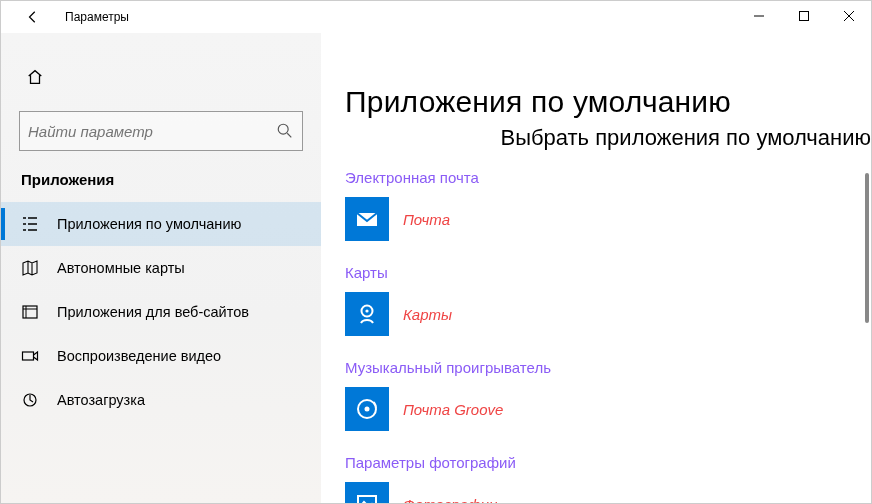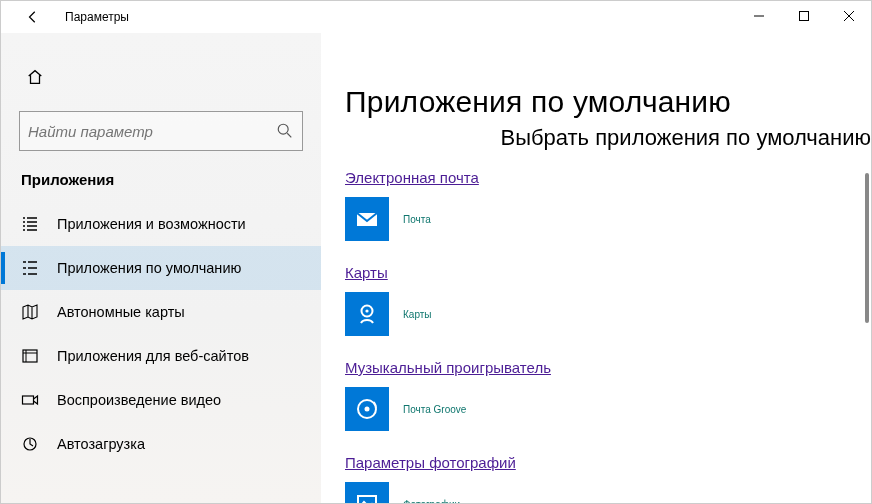--- a/index.html
+++ b/index.html
@@ -29,25 +29,25 @@
   .nav-item { display:flex; align-items:center; height:44px; padding-left:20px; cursor:pointer; position:relative; font-size:14.5px; color:#000; }
   .nav-item.active { background: rgba(0,120,215,0.12); }
   .nav-item.active::before { content:""; position:absolute; left:0; top:6px; bottom:6px; width:4px; background:#0078d7; }
   .nav-item .nicon { width:18px; height:18px; margin-right:18px; display:flex; align-items:center; justify-content:center; }
 
   
   .main { flex:1; padding: 52px 0 0 24px; position:relative; overflow:hidden; }
   .main h1 { font-size: 30px; font-weight: 400; color:#000; margin-bottom: 6px; letter-spacing:.2px;}
   .main h2 { font-size: 22px; font-weight: 400; color:#000; margin-bottom: 18px; text-align: right; }
   .group { margin-bottom: 22px; }
-  .group .cat { font-size: 15px; color:#4c1d95; margin-bottom: 10px; text-decoration: underline; }
+  .group .cat { font-size: 15px; color:#8b5cf6; margin-bottom: 10px; }
   .app-btn { display:flex; align-items:center; height: 46px; cursor:pointer; width: 300px; }
   .app-btn .tile { width:44px; height:44px; background:#0078d7; margin-right: 14px; display:flex; align-items:center; justify-content:center; }
   .app-btn .tile svg { width:26px; height:26px; }
-  .app-btn .lbl { font-size:10px; color:#0f766e; }
+  .app-btn .lbl { font-size:15px; color:#ef4444;font-style:italic; }
 
   
   .scroll-track { position:absolute; right:2px; top:140px; width:4px; height:150px; background:#888; border-radius:2px; }
 
 </style>
 </head>
 <body>
 
 <div class="titlebar">
   <div class="back">
@@ -89,28 +89,20 @@
         <input type="text" placeholder="Найти параметр" style="">
         <svg class="mag" viewBox="0 0 20 20">
             <circle cx="8" cy="8" r="5.5" stroke="#555" stroke-width="1.3" fill="none"></circle>
             <path d="M12.5 12.5 L17 17" stroke="#555" stroke-width="1.3"></path>
           </svg>
       </div>
     </div>
 
     <div class="section-title">Приложения</div>
 
-    <div class="nav-item">
-      <span class="nicon">
-        <svg viewBox="0 0 18 18">
-            <path d="M2 3h2M6 3h10M2 7h2M6 7h10M2 11h2M6 11h10M2 15h2M6 15h10" stroke="#000" stroke-width="1.3"></path>
-          </svg>
-      </span>
-      <span>Приложения и возможности</span>
-    </div>
 
     <div class="nav-item active">
       <span class="nicon">
         <svg viewBox="0 0 18 18">
             <path d="M2 3h3M7 3h9M2 9h3M7 9h9M2 15h3M7 15h9" stroke="#000" stroke-width="1.3"></path>
           </svg>
       </span>
       <span>Приложения по умолчанию</span>
     </div>
 

